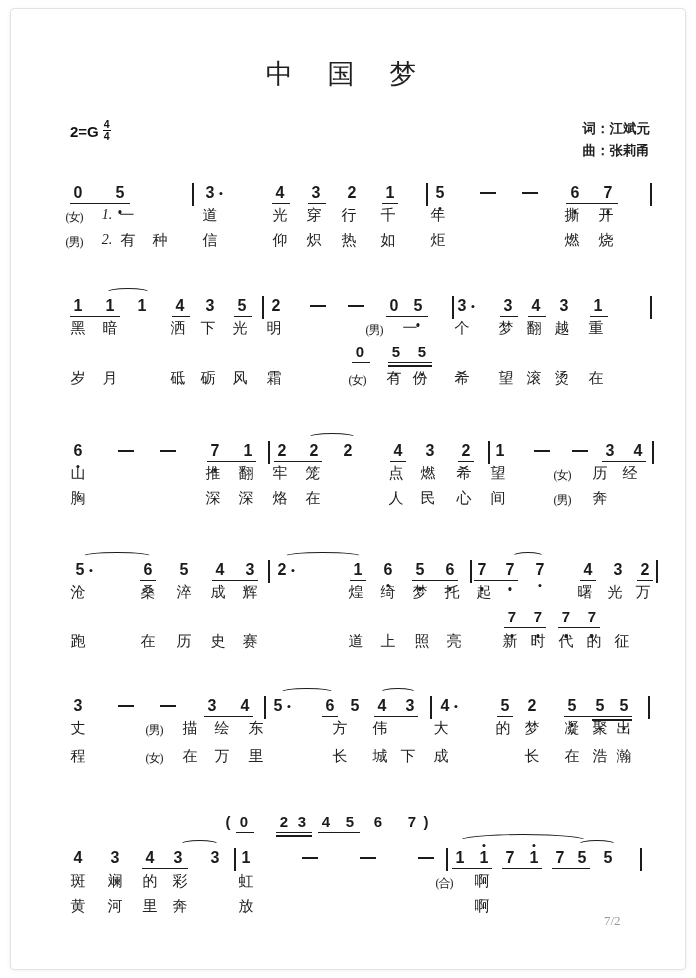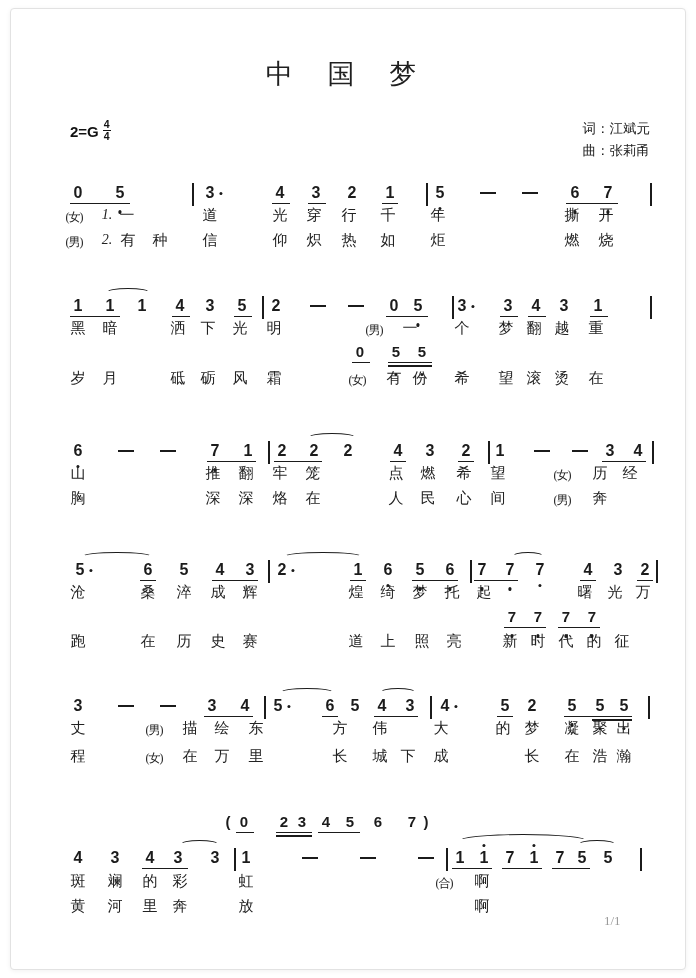--- a/index.html
+++ b/index.html
@@ -19,21 +19,21 @@
   }
   .keysig{
     position:absolute;left:70px;top:119px;font-weight:bold;font-size:15px;color:#111;
   }
   .ts{display:inline-block;margin-left:4px;vertical-align:-3px;text-align:center;
       font-size:10.5px;line-height:1.05;font-weight:bold;}
   .ts .t{display:block;border-bottom:1.4px solid #111;padding:0 1px 0px;}
   .ts .b{display:block;}
   .credits{
     position:absolute;right:46px;top:118px;text-align:left;
-    font-family:"Liberation Serif",serif;font-size:13.5px;color:#222;line-height:1.65;
+    font-family:"Liberation Serif",serif;font-size:13.5px;color:#222;line-height:1.65;font-weight:bold;
   }
   #score{position:absolute;left:0;top:0;width:696px;height:978px;}
   .note{
     position:absolute;transform:translateX(-50%);
     font-weight:bold;font-size:16px;line-height:16px;color:#1b1b1b;white-space:nowrap;
   }
   .note.s{font-size:15px;line-height:15px;}
   .bar{position:absolute;width:1.5px;height:23px;background:#1b1b1b;}
   .dash{position:absolute;width:16px;height:2.3px;background:#1b1b1b;}
   .beam{position:absolute;height:1.4px;background:#1b1b1b;}
@@ -412,13 +412,13 @@
     <div class="note s" style="left: 350px; top: 814px;">5</div>
     <div class="note s" style="left: 378px; top: 814px;">6</div>
     <div class="note s" style="left: 412px; top: 814px;">7</div>
     <div class="note s" style="left: 426px; top: 814px;">)</div>
     <div class="beam" style="left: 236px; width: 18px; top: 832px;"></div>
     <div class="beam" style="left: 276px; width: 36px; top: 832px;"></div>
     <div class="beam" style="left: 276px; width: 36px; top: 835.4px;"></div>
     <div class="beam" style="left: 318px; width: 42px; top: 832px;"></div>
   </div>
 
-<div class="pagenum">1/1</div>
+<div class="pagenum">7/2</div>
 
 </body></html>

